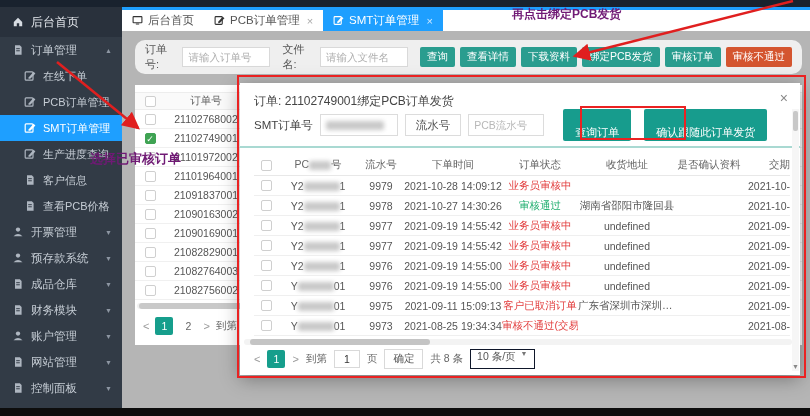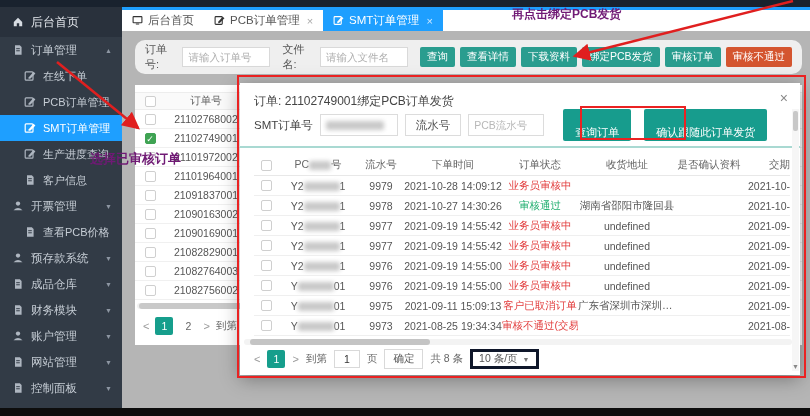--- a/index.html
+++ b/index.html
@@ -76,21 +76,21 @@
   .c2{width:46px;text-align:center;} .c3{width:98px;text-align:center;}
   .c4{width:76px;text-align:center;white-space:nowrap;overflow:hidden;} .c5{width:98px;text-align:center;white-space:nowrap;overflow:hidden;text-overflow:ellipsis;}
   .c6{width:66px;text-align:center;} .c7{width:48px;text-align:right;white-space:nowrap;overflow:hidden;}
   .st-red{color:#e23c3c;} .st-green{color:#1fae6e;}
 
   .m-hscroll { position:absolute; left:4px; top:256px; width:548px; height:6px; background:#f3f3f3; border-radius:3px; }
   .m-hscroll .thumb { position:absolute; left:6px; top:0; width:180px; height:6px; background:#c4c4c4; border-radius:3px; }
   .m-pager { position:absolute; left:14px; top:266px; display:flex; align-items:center; gap:7px; font-size:10.5px; color:#666; }
   .mp-input { width:26px; height:18px; border:1px solid #d9d9d9; text-align:center; font-size:10.5px; color:#333; }
   .mp-btn { height:20px; border:1px solid #d9d9d9; background:#fff; font-size:10.5px; padding:0 8px; color:#555; cursor:pointer; font-family:Liberation Serif, serif; }
-  .mp-select { height:20px; border:3px solid #0f172a; background:#fff; font-size:10.5px; padding:0 6px; color:#555; display:flex; align-items:center; gap:5px; cursor:pointer; }
+  .mp-select { height:20px; border:1px solid #0f172a; background:#fff; font-size:10.5px; padding:0 6px; color:#555; display:flex; gap:5px; cursor:pointer; }
   .mp-select .car { font-size:7px; color:#777; }
   .m-vscroll { position:absolute; right:1px; top:26px; width:7px; height:262px; background:#f6f6f6; }
   .m-vscroll .vthumb { position:absolute; left:1px; top:2px; width:5px; height:20px; background:#c8c8c8; border-radius:2px; }
   .m-vscroll .vdown { position:absolute; left:0; bottom:1px; font-size:7px; color:#888; width:7px; text-align:center; }
 
   
   .anno-rect { position:absolute; border:2px solid #ea2222; pointer-events:none; }
   .anno-text { position:absolute; color:#701a75; font-weight:bold; pointer-events:none; }
   #anno-svg { position:absolute; inset:0; pointer-events:none; }
 </style>
@@ -160,39 +160,39 @@
         <div class="side-item child">
           <span class="icn">
             <svg viewBox="0 0 20 20" width="100%" height="100%">
               <path d="M5 2 H13 L16 5 V18 H5 Z" fill="currentColor"></path>
               <rect x="7" y="7" width="6" height="1.6" fill="#323b46"></rect>
               <rect x="7" y="10.5" width="6" height="1.6" fill="#323b46"></rect>
             </svg>
           </span>
           <span>客户信息</span>
         </div>
+        <div class="side-item child">
+          <span class="icn">
+            <svg viewBox="0 0 20 20" width="100%" height="100%">
+              <path d="M5 2 H13 L16 5 V18 H5 Z" fill="currentColor"></path>
+              <rect x="7" y="7" width="6" height="1.6" fill="#323b46"></rect>
+              <rect x="7" y="10.5" width="6" height="1.6" fill="#323b46"></rect>
+            </svg>
+          </span>
+          <span>查看PCB价格</span>
+        </div>
         <div class="side-item">
           <span class="icn">
             <svg viewBox="0 0 20 20" width="100%" height="100%">
               <circle cx="10" cy="6" r="3.6" fill="currentColor"></circle>
               <path d="M2.5 17 Q10 9.5 17.5 17 Z" fill="currentColor"></path>
             </svg>
           </span>
           <span>开票管理</span>
           <span class="arr">▼</span>
-        </div>
-        <div class="side-item child">
-          <span class="icn">
-            <svg viewBox="0 0 20 20" width="100%" height="100%">
-              <path d="M5 2 H13 L16 5 V18 H5 Z" fill="currentColor"></path>
-              <rect x="7" y="7" width="6" height="1.6" fill="#323b46"></rect>
-              <rect x="7" y="10.5" width="6" height="1.6" fill="#323b46"></rect>
-            </svg>
-          </span>
-          <span>查看PCB价格</span>
         </div>
         <div class="side-item">
           <span class="icn">
             <svg viewBox="0 0 20 20" width="100%" height="100%">
               <circle cx="10" cy="6" r="3.6" fill="currentColor"></circle>
               <path d="M2.5 17 Q10 9.5 17.5 17 Z" fill="currentColor"></path>
             </svg>
           </span>
           <span>预存款系统</span>
           <span class="arr">▼</span>

